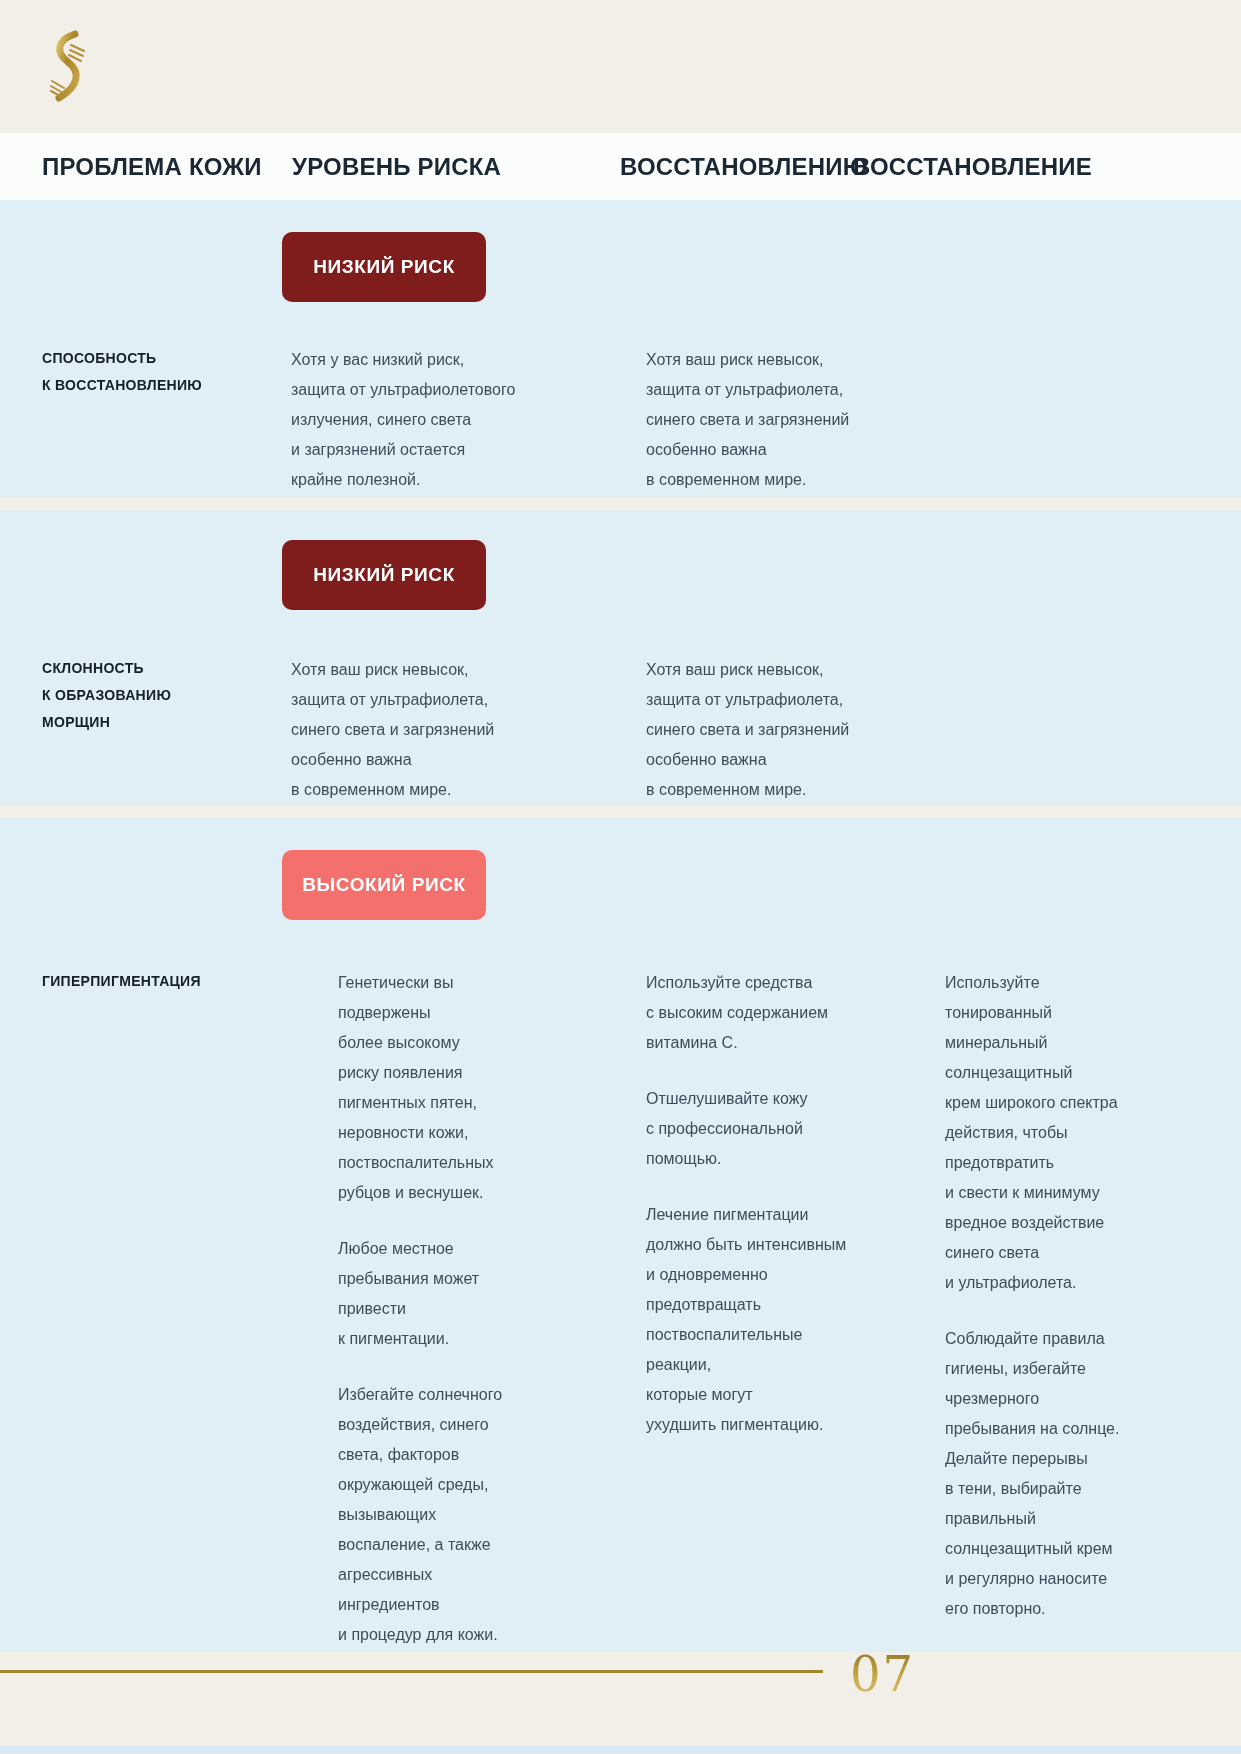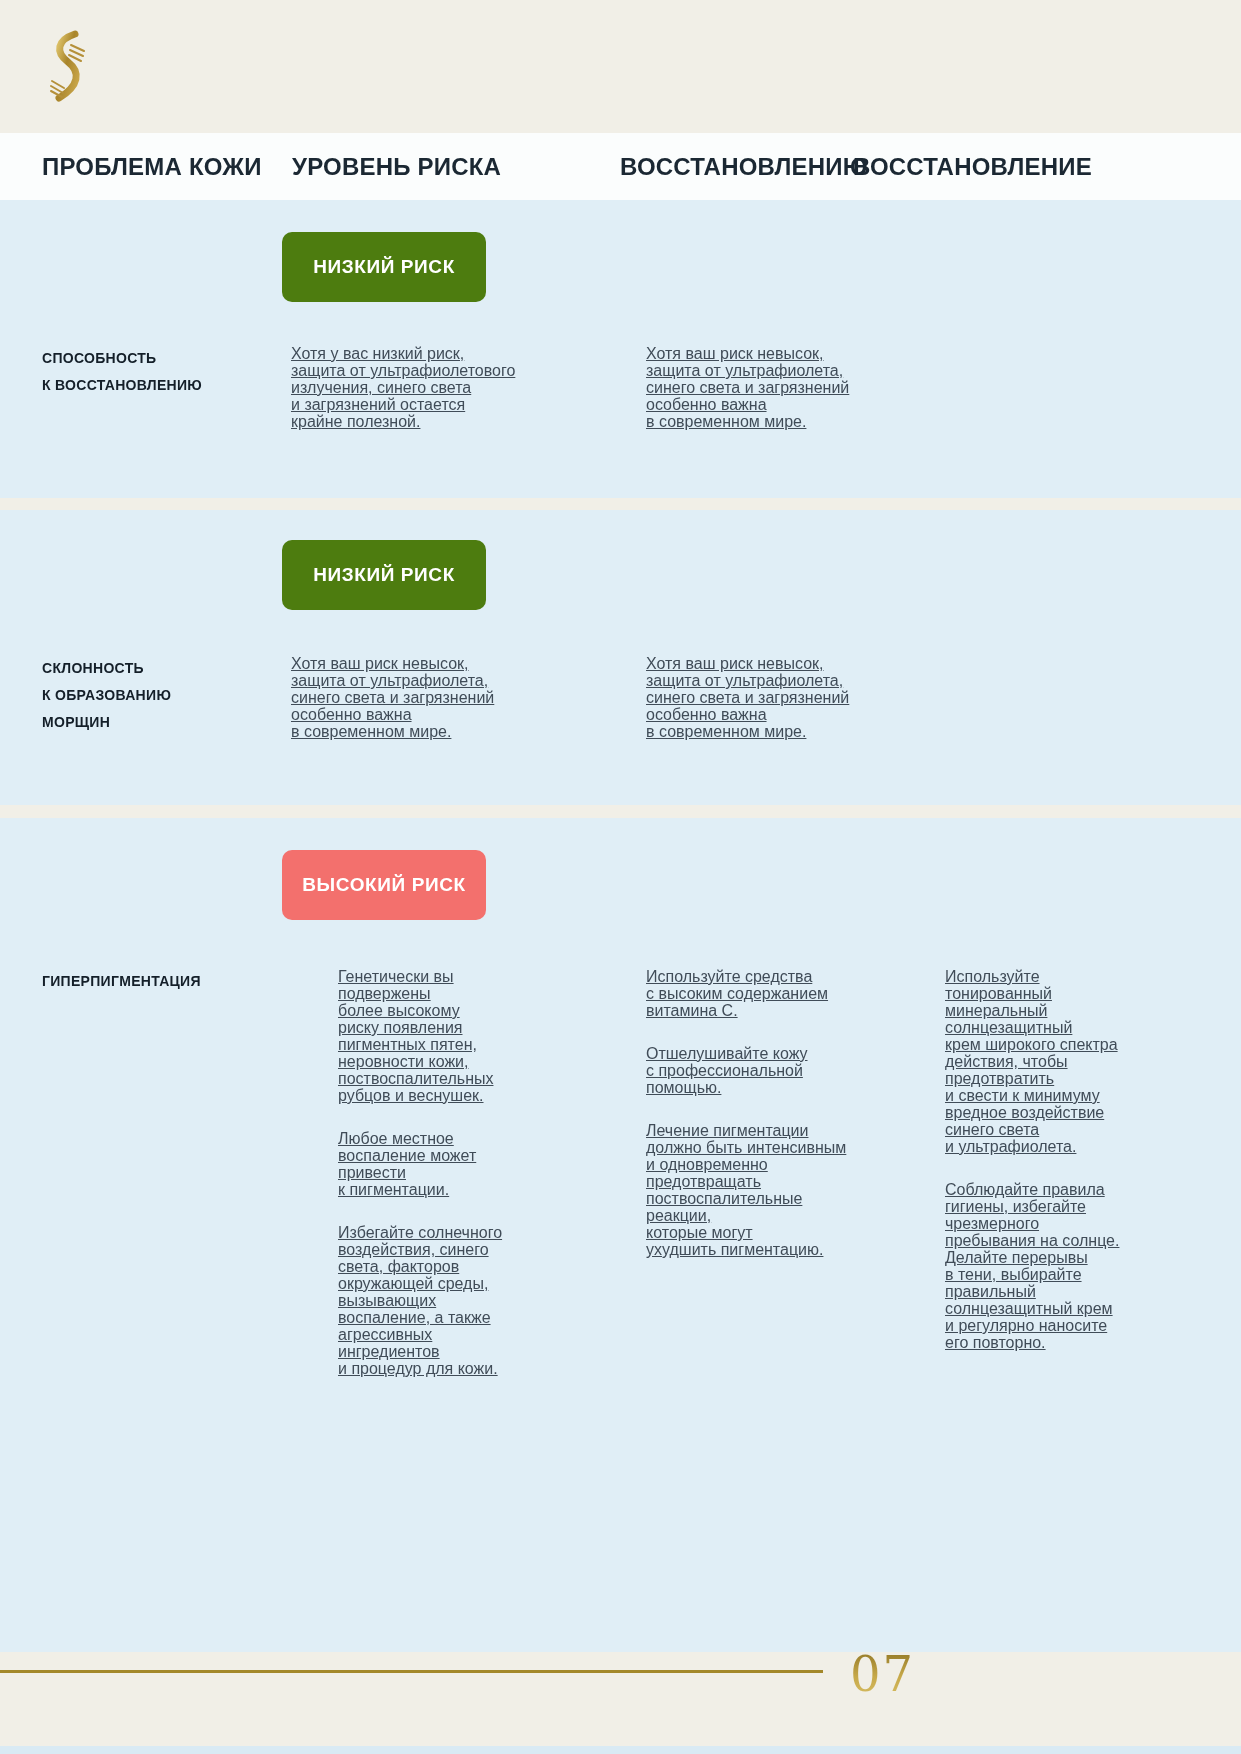--- a/index.html
+++ b/index.html
@@ -28,33 +28,33 @@
   .risk-section { position:absolute; left:0; width:100%; background:#e0eef6; }
   .s1 { top:200px; height:298px; }
   .s2 { top:510px; height:295px; }
   .s3 { top:818px; height:1063px; }
 
   .badge {
     position:absolute; left:282px; width:204px; height:70px; border-radius:10px;
     display:flex; align-items:center; justify-content:center;
     color:#ffffff; font-size:19px; font-weight:700; letter-spacing:0.6px; white-space:nowrap;
   }
-  .badge-low  { background:#4d7c0f; }
+  .badge-low  { background:#7f1d1d; }
   .badge-high { background:#f3706d; }
   .s1 .badge { top:32px; }
   .s2 .badge { top:30px; }
   .s3 .badge { top:32px; }
 
   .cell { position:absolute; }
   .problem {
     font-size:14px; font-weight:800; line-height:27px; letter-spacing:0.3px;
     color:#141f29; white-space:pre-line;
   }
   .bodytext p {
-    margin:0 0 26px; font-size:16px; line-height:17px; color:#404c58; white-space:pre-line;text-decoration:underline;
+    margin:0 0 26px; font-size:16px; line-height:30px; color:#404c58; white-space:pre-line;
   }
   .s1 .c1, .s1 .c2, .s1 .c3 { top:145px; }
   .s2 .c1, .s2 .c2, .s2 .c3 { top:145px; }
   .s3 .c1, .s3 .c2, .s3 .c3, .s3 .c4 { top:150px; }
   .c1 { left:42px;  width:240px; }
   .s1 .c2, .s2 .c2 { left:291px; width:260px; }
   .s1 .c3, .s2 .c3 { left:646px; width:260px; }
   .s3 .c2 { left:338px; width:250px; }
   .s3 .c3 { left:646px; width:255px; }
   .s3 .c4 { left:945px; width:262px; }
@@ -153,21 +153,21 @@
     <div class="cell c2 bodytext">
       <p>Генетически вы
 подвержены
 более высокому
 риску появления
 пигментных пятен,
 неровности кожи,
 поствоспалительных
 рубцов и веснушек.</p>
       <p>Любое местное
-воспаление может
+пребывания может
 привести
 к пигментации.</p>
       <p>Избегайте солнечного
 воздействия, синего
 света, факторов
 окружающей среды,
 вызывающих
 воспаление, а также
 агрессивных
 ингредиентов

